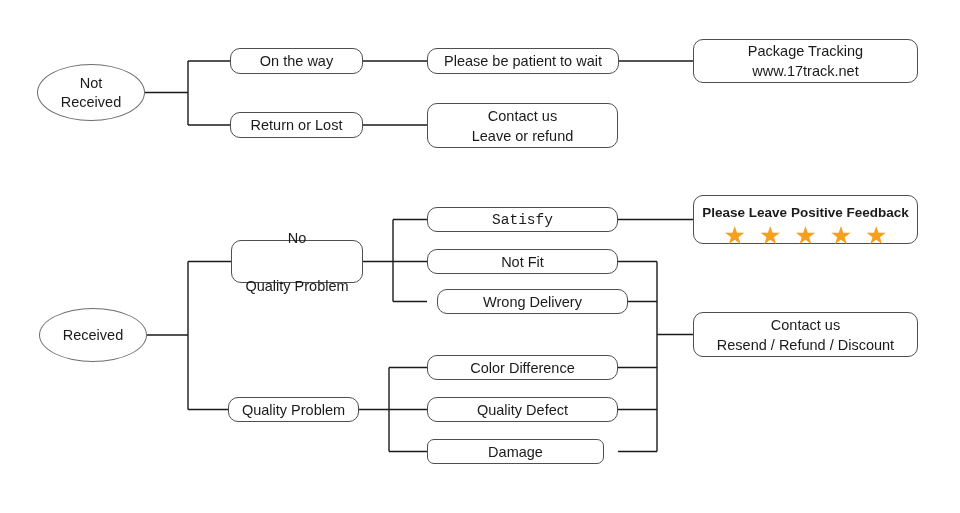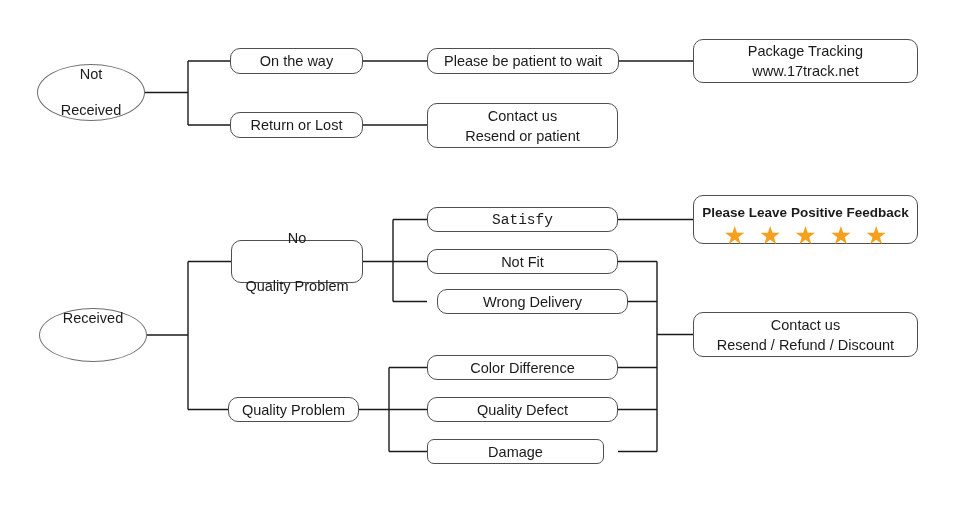--- a/index.html
+++ b/index.html
@@ -27,21 +27,20 @@
     border: 1.3px solid #4f4f4f;
     border-radius: 10px;
     font-size: 14.5px;
     line-height: 1.38;
   }
   .ellipse {
     border: 1.1px solid #6e6e6e;
     border-radius: 50%;
     font-size: 14.5px;
     line-height: 1.3;
-    justify-content: space-between;
   }
   .node span { display: block; }
   .fb-label { font-weight: 700; font-size: 13.5px; line-height: 1.2; margin-top: 14px; }
   .stars {
     color: #F7A01B;
     font-size: 25px;
     line-height: 1;
     letter-spacing: 13px;
     text-indent: 13px;
     margin-top: 2px;
@@ -81,21 +80,21 @@
     <span>Please be patient to wait</span>
   </div>
 
   <div class="node box" style="left:693px; top:39px; width:225px; height:44px;">
     <span>Package Tracking</span>
     <span>www.17track.net</span>
   </div>
 
   <div class="node box" style="left:427px; top:103px; width:191px; height:45px;">
     <span>Contact us</span>
-    <span>Resend or patient</span>
+    <span>Leave or refund</span>
   </div>
 
   <div class="node ellipse" style="left:39px; top:308px; width:108px; height:54px;">
     <span>Received</span>
   </div>
 
   <div class="node box" style="left:231px; top:240px; width:132px; height:43px;gap:28px;">
     <span>No</span>
     <span>Quality Problem</span>
   </div>

